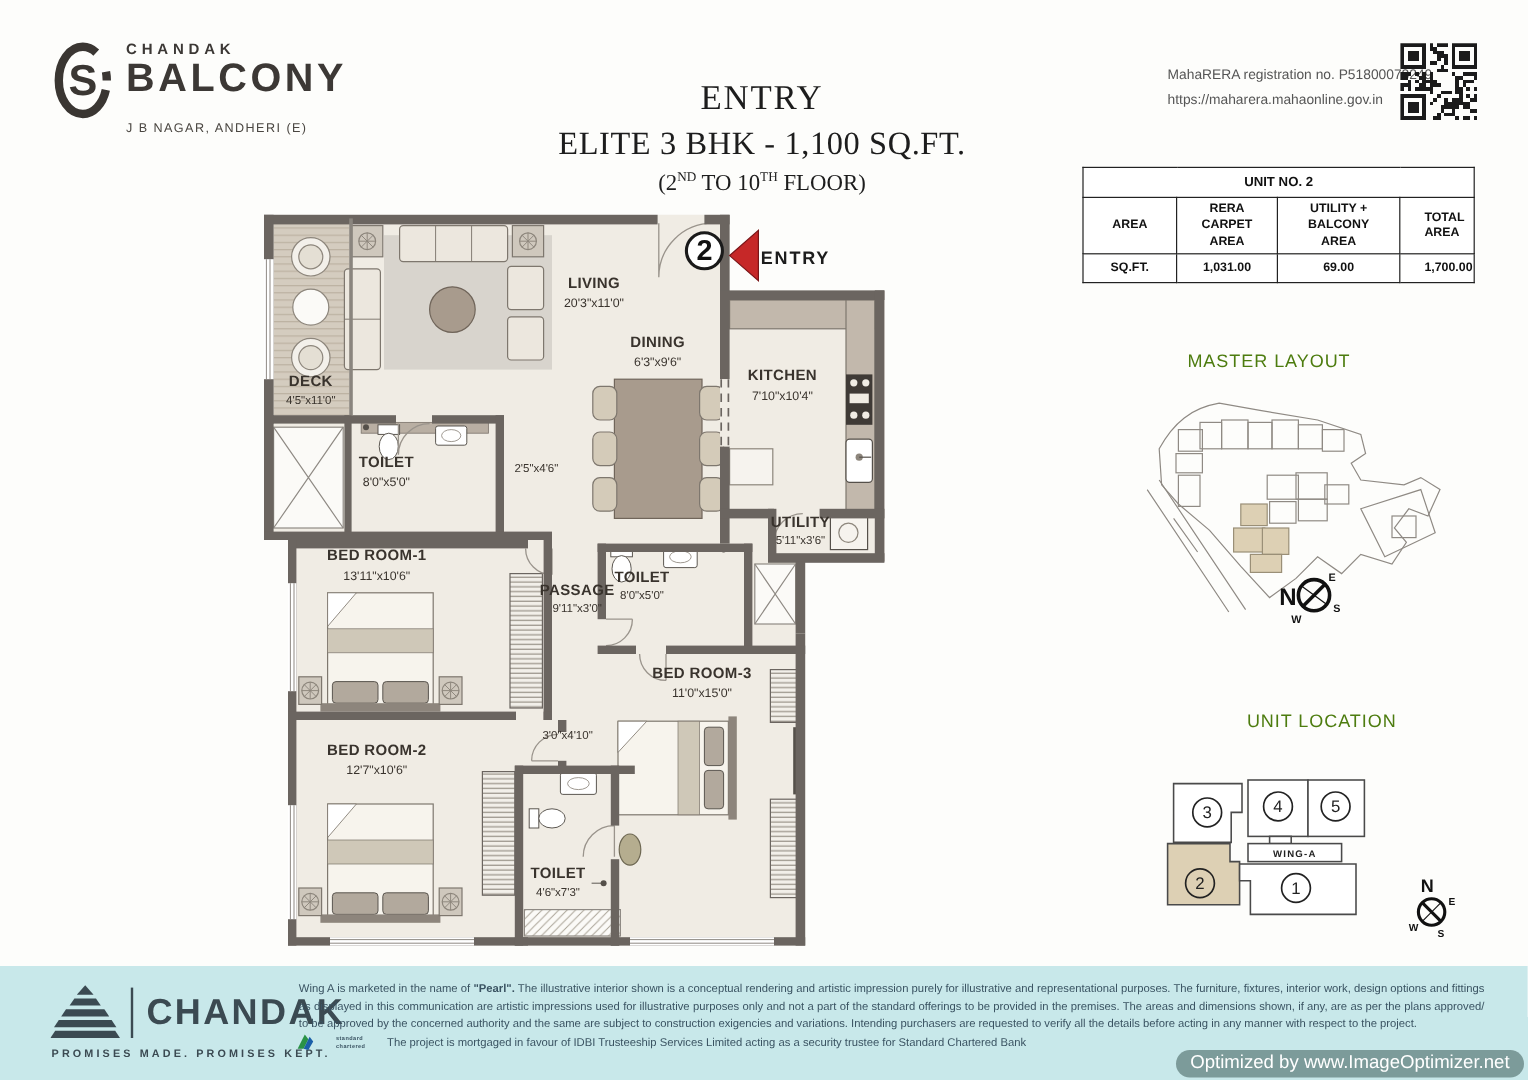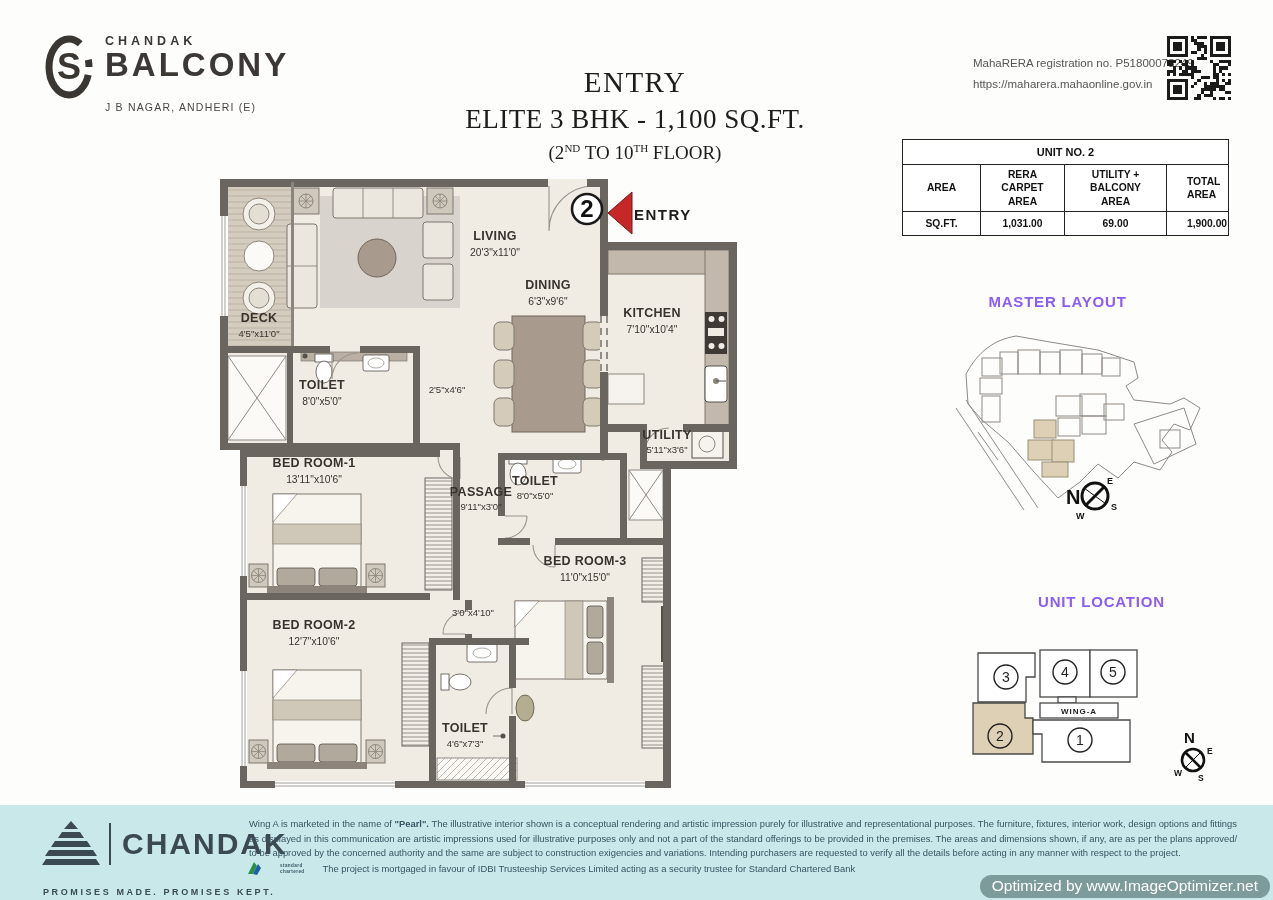--- a/index.html
+++ b/index.html
@@ -26,22 +26,22 @@
 
   
   .unit-table{left:902px;top:139px;width:326px;border-collapse:collapse;
               font-size:10.3px;font-weight:bold;color:#111;table-layout:fixed;}
   .unit-table td{border:1.4px solid #222;text-align:center;vertical-align:middle;
                  padding:3px 20px;background:#fff;}
   .unit-table .tt{height:18px;font-size:11px;}
   .unit-table .hh{height:34px;line-height:1.3;}
   .unit-table .dd{height:17px;}
 
-  .sec-title{width:235px;text-align:center;font-size:15px;font-weight:700;
-             letter-spacing:.8px;color:#8b5cf6;}
+  .sec-title{width:235px;text-align:center;font-size:15px;font-weight:400;
+             letter-spacing:.8px;color:#4d7c0f;}
 
   
   .footer{left:0;top:805px;width:1273px;height:95px;background:#c8e8ea;}
   .f-brandrow{left:42px;top:14px;display:flex;align-items:center;}
   .f-div{width:2px;height:42px;background:#3b4a52;margin:0 11px 0 9px;}
   .f-chandak{font-size:30px;font-weight:700;letter-spacing:2px;color:#3b4a52;}
   .f-tag{left:43px;top:68px;font-size:9px;font-weight:700;letter-spacing:2.6px;color:#3b4a52;}
   .f-disc{left:249px;top:817px;width:988px;font-size:9.4px;line-height:1.55;
           color:#3a5362;text-align:justify;}
   .f-mort{left:247px;top:861px;display:flex;align-items:center;gap:18px;
@@ -223,21 +223,21 @@
   <tr>
     <td class="hh">AREA</td>
     <td class="hh">RERA CARPET AREA</td>
     <td class="hh">UTILITY + BALCONY AREA</td>
     <td class="hh">TOTAL AREA</td>
   </tr>
   <tr>
     <td class="dd">SQ.FT.</td>
     <td class="dd">1,031.00</td>
     <td class="dd">69.00</td>
-    <td class="dd">1,900.00</td>
+    <td class="dd">1,700.00</td>
   </tr>
 </tbody>
   </table>
 
 <svg class="abs" style="left:215px;top:176px" width="530" height="620" viewBox="0 0 530 620">
   <defs>
     <pattern id="wrd" width="4" height="4" patternUnits="userSpaceOnUse">
       <rect width="4" height="4" fill="#f2efe9"></rect>
         <path d="M0,1H4" stroke="#8d867c" stroke-width="0.9"></path>
     </pattern>
@@ -579,21 +579,21 @@
         <polygon points="20,13 38,13 42,19 16,19"></polygon>
         <polygon points="13,22 45,22 49,28 9,28"></polygon>
         <polygon points="7,31 51,31 55,37 3,37"></polygon>
         <polygon points="1,40 57,40 57,45 1,45" opacity="0"></polygon>
         <polygon points="4,40 54,40 58,46 0,46"></polygon>
       </g>
     </svg>
     <div class="f-div"></div>
     <div class="f-chandak">CHANDAK</div>
   </div>
-  <div class="abs f-tag" style="left:43px;top:82px">PROMISES MADE. PROMISES KEPT.</div>
+  <div class="abs f-tag" style="left:43px;top:68px">PROMISES MADE. PROMISES KEPT.</div>
 </div>
 <div class="abs f-disc"><span>Wing A is marketed in the name of </span><b>"Pearl".</b><span> The illustrative interior shown is a conceptual rendering and artistic impression purely for illustrative and representational purposes. The furniture, fixtures, interior work, design options and fittings as displayed in this communication are artistic impressions used for illustrative purposes only and not a part of the standard offerings to be provided in the premises. The areas and dimensions shown, if any, are as per the plans approved/ to be approved by the concerned authority and the same are subject to construction exigencies and variations. Intending purchasers are requested to verify all the details before acting in any manner with respect to the project.</span></div>
 <div class="abs f-mort">
   <svg width="15" height="15" viewBox="0 0 15 15">
     <path d="M1,13 L7,1 L10,5 L6,13 Z" fill="#2a9247"></path>
     <path d="M6,13 L11,3 L14,7 L10,14 Z" fill="#1a5fa8"></path>
   </svg>
   <div class="sc-name">
     <div>standard</div>
     <div>chartered</div>

